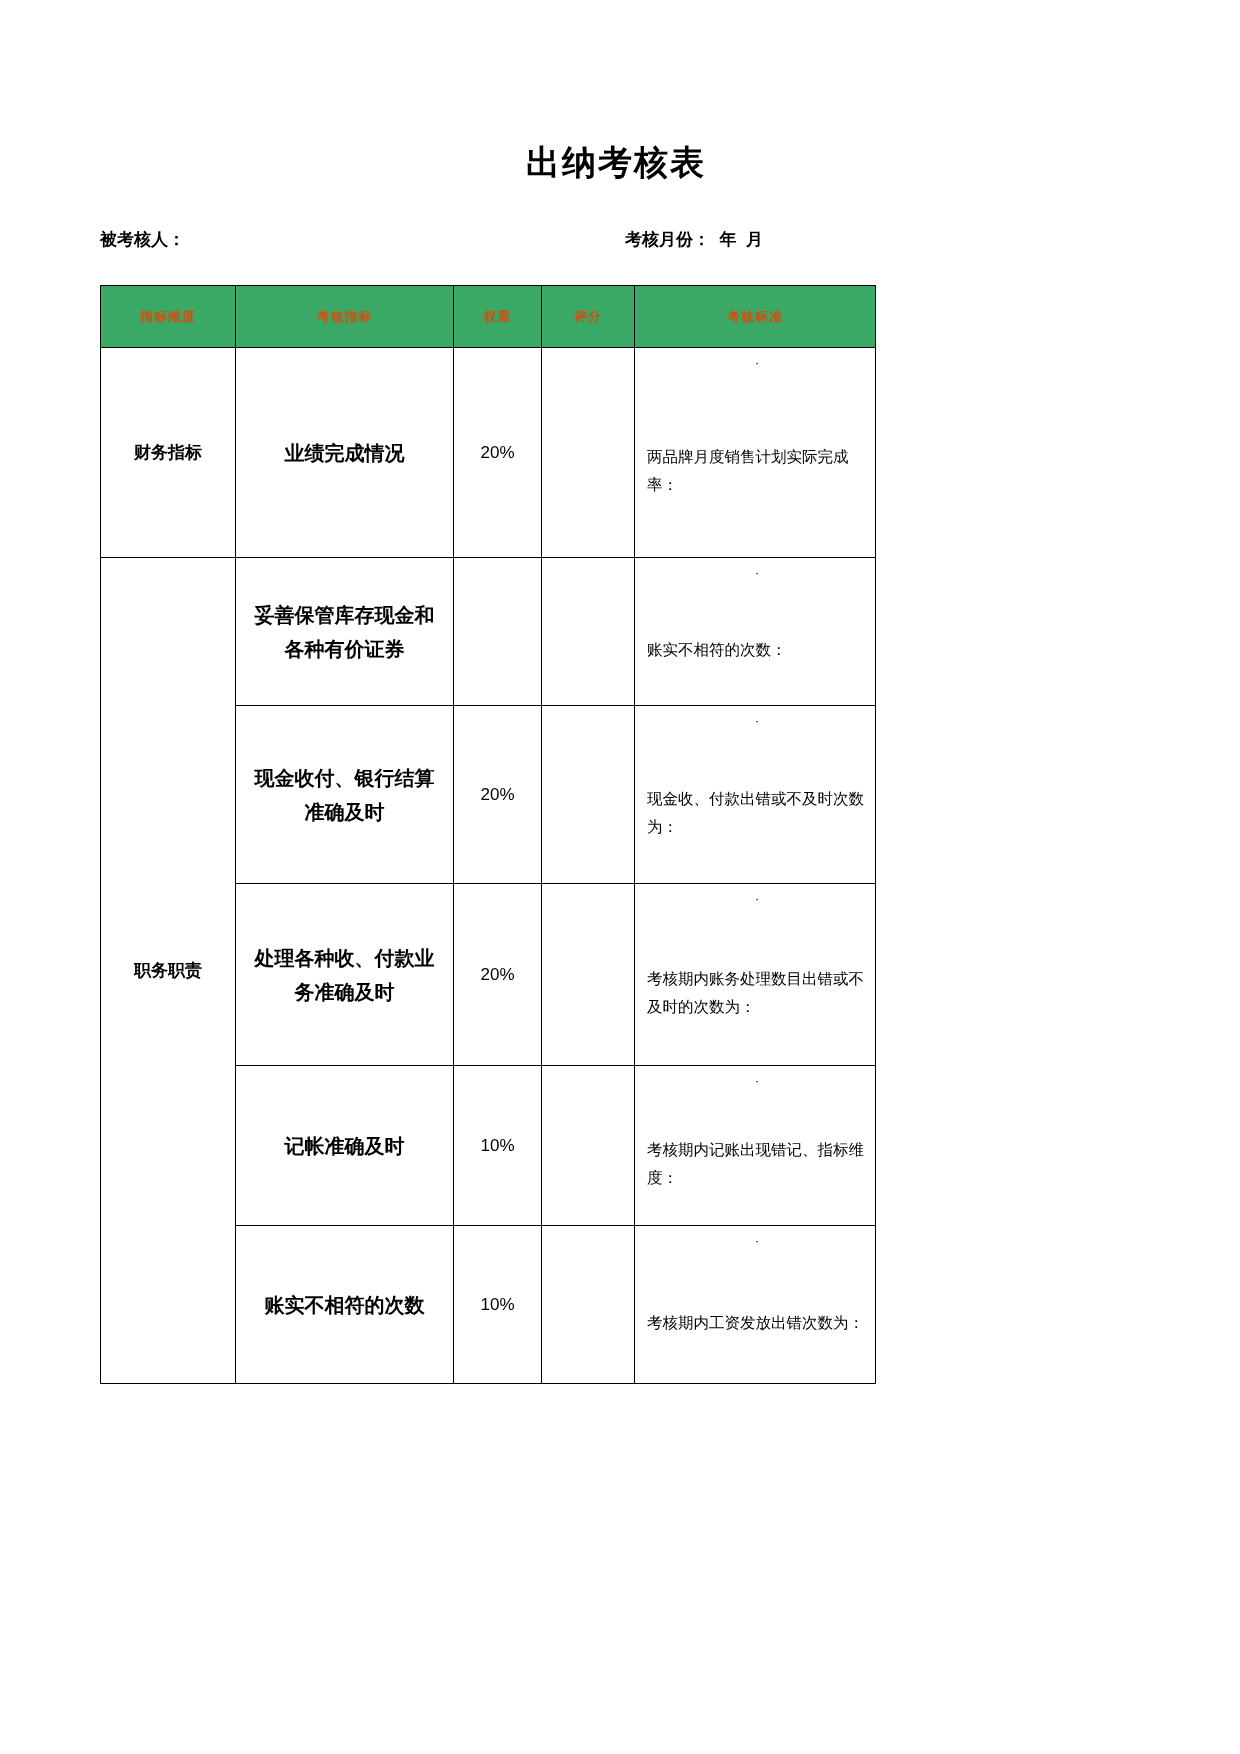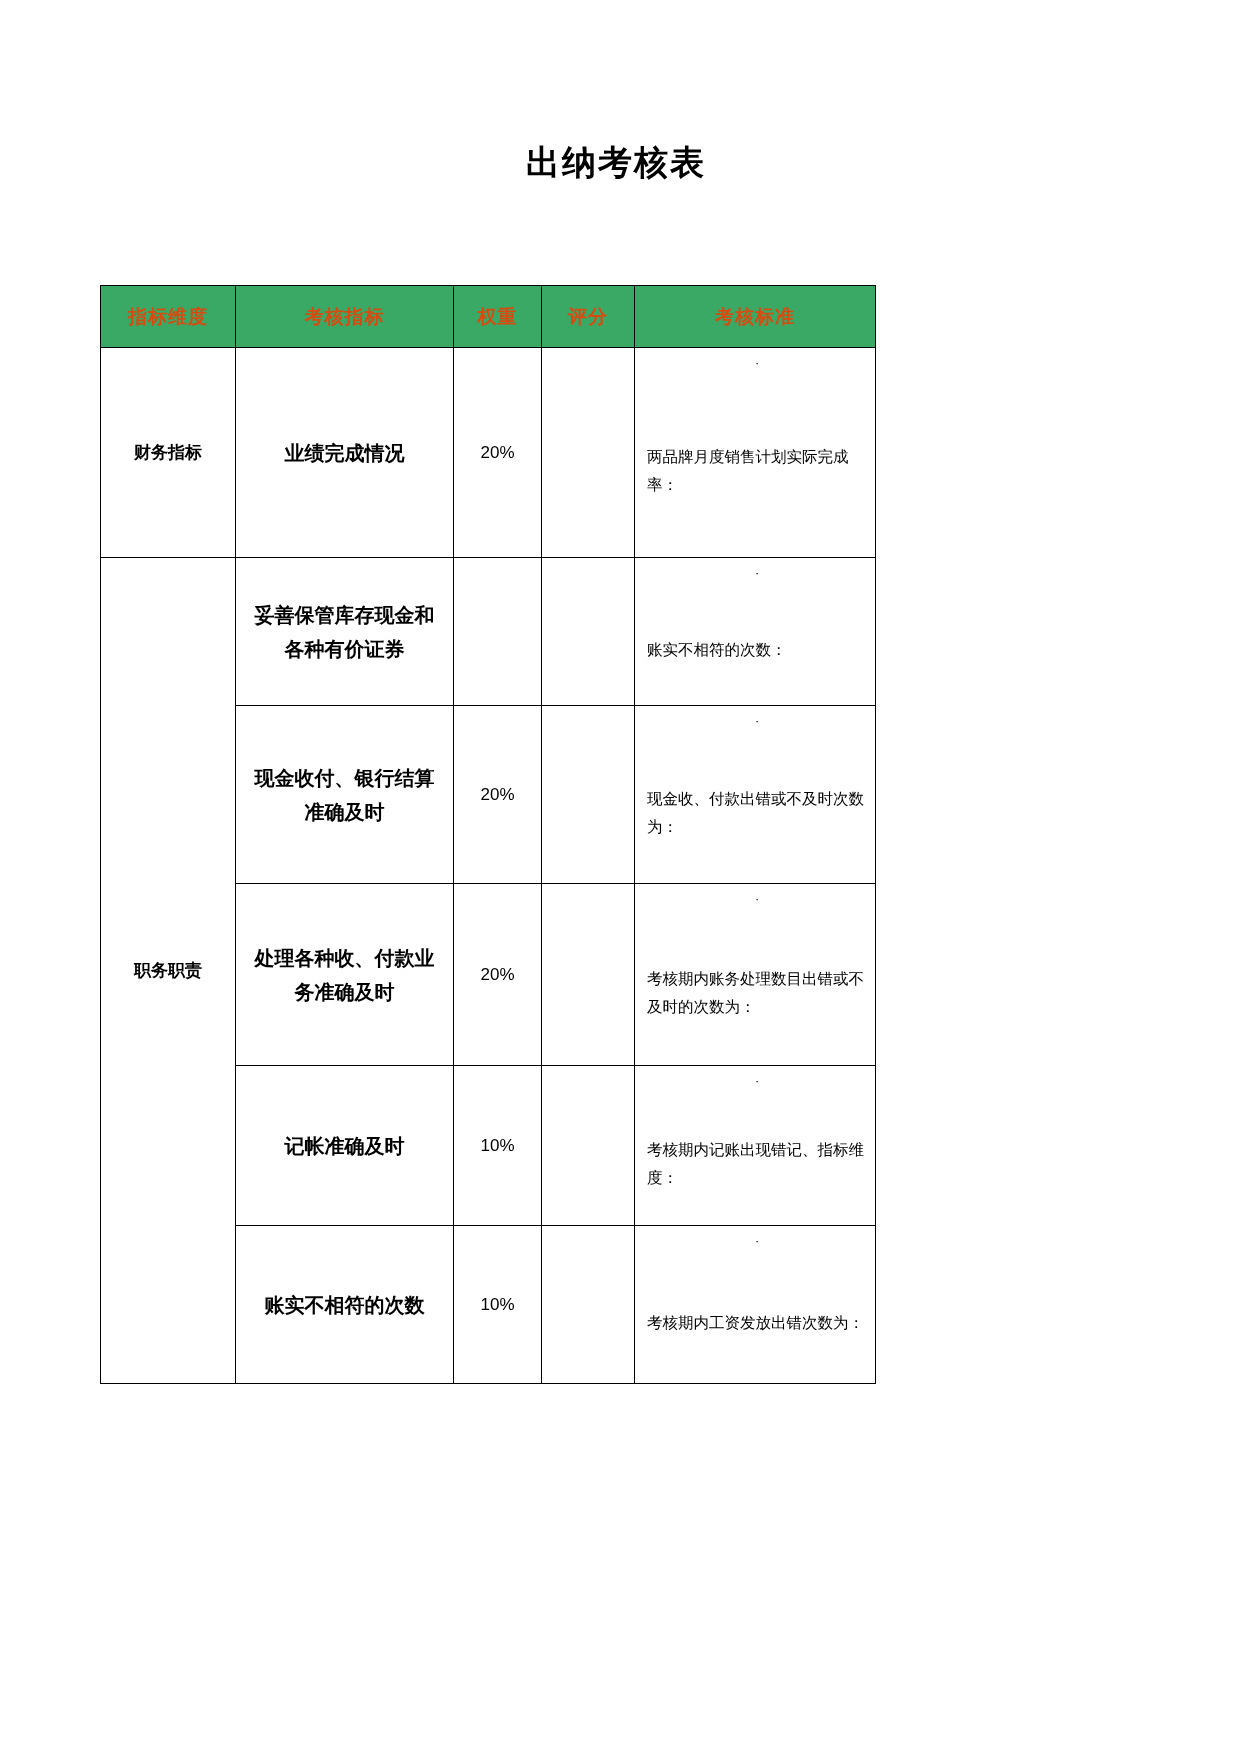--- a/index.html
+++ b/index.html
@@ -57,21 +57,21 @@
     table-layout: fixed;
   }
   table.assess th, table.assess td {
     border: 1px solid #000000;
     vertical-align: middle;
     box-sizing: border-box;
   }
   thead th {
     background: #3aa966;
     color: #d84b10;
-    font-size: 19px;
+    font-size: 13px;
     font-weight: bold;
     height: 62px;
     text-align: center;
     letter-spacing: 1px;
   }
   col.c-dim { width: 135px; }
   col.c-ind { width: 218px; }
   col.c-wt  { width: 88px; }
   col.c-sc  { width: 93px; }
   col.c-std { width: 241px; }
@@ -122,20 +122,24 @@
   tr.r5 td { height: 160px; }
   tr.r6 td { height: 158px; }
 </style>
 </head>
 <body>
 
 <div class="page">
 
   <div class="doc-title">出纳考核表</div>
 
+  <div class="meta-row">
+    <span class="meta-left">被考核人：</span>
+    <span class="meta-right">考核月份：  年  月</span>
+  </div>
 
   <table class="assess">
     <colgroup>
       <col class="c-dim">
       <col class="c-ind">
       <col class="c-wt">
       <col class="c-sc">
       <col class="c-std">
     </colgroup>
     <thead>

